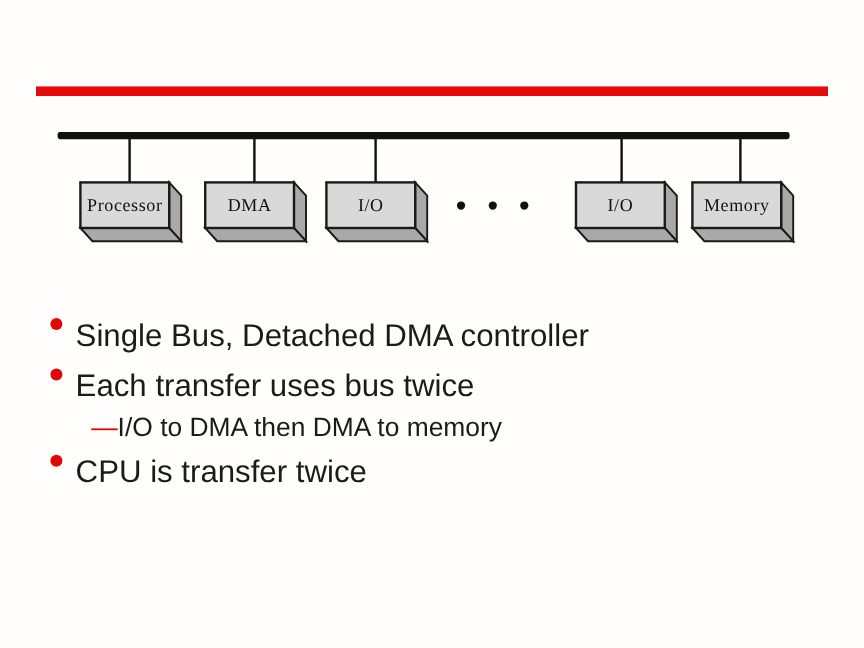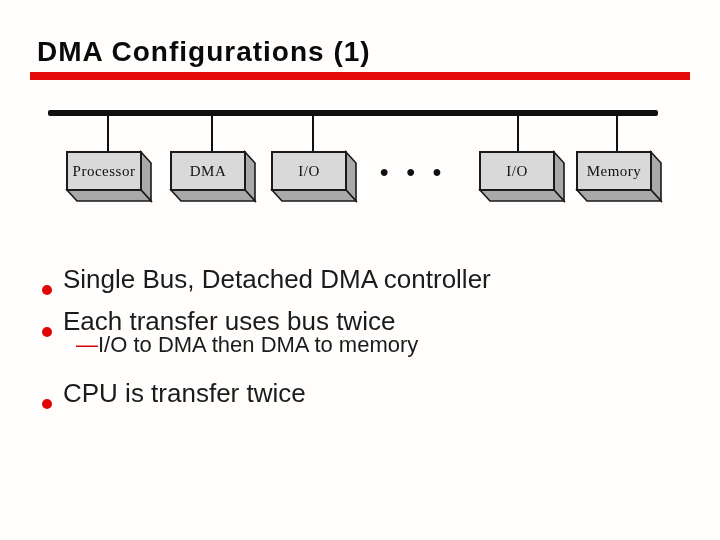--- a/index.html
+++ b/index.html
@@ -47,40 +47,39 @@
   }
 
   .ellipsis{
     position:absolute;left:380px;top:160px;
     font-size:24px;font-weight:bold;letter-spacing:18px;color:#101010;
     line-height:1;
   }
 
   
   .brow{
-    position:absolute;left:42px;display:flex;align-items:flex-end;gap:11px;
+    position:absolute;left:42px;display:flex;align-items:flex-start;gap:11px;
     font-size:26px;line-height:32px;color:#1b1b1b;
   }
   .brow.r1{top:263px}.brow.r2{top:305px}.brow.r3{top:377px}
   .bdot{
     width:10px;height:10px;border-radius:50%;background:#e00606;
     flex:0 0 auto;margin-top:2px;
   }
   .subrow{
-    position:absolute;left:76px;top:332px;
+    position:absolute;left:76px;top:343px;
     font-size:22px;line-height:26px;color:#1b1b1b;
   }
   .subdash{color:#d40808;}
 </style>
 </head>
 <body>
 
 <div class="slide">
 
-  <h1 class="title">DMA Configurations (1)</h1>
   <div class="title-rule"></div>
 
   <div>
     <div class="bus"></div>
 
     <div class="conn c1"></div>
     <div class="conn c2"></div>
     <div class="conn c3"></div>
     <div class="conn c4"></div>
     <div class="conn c5"></div>

